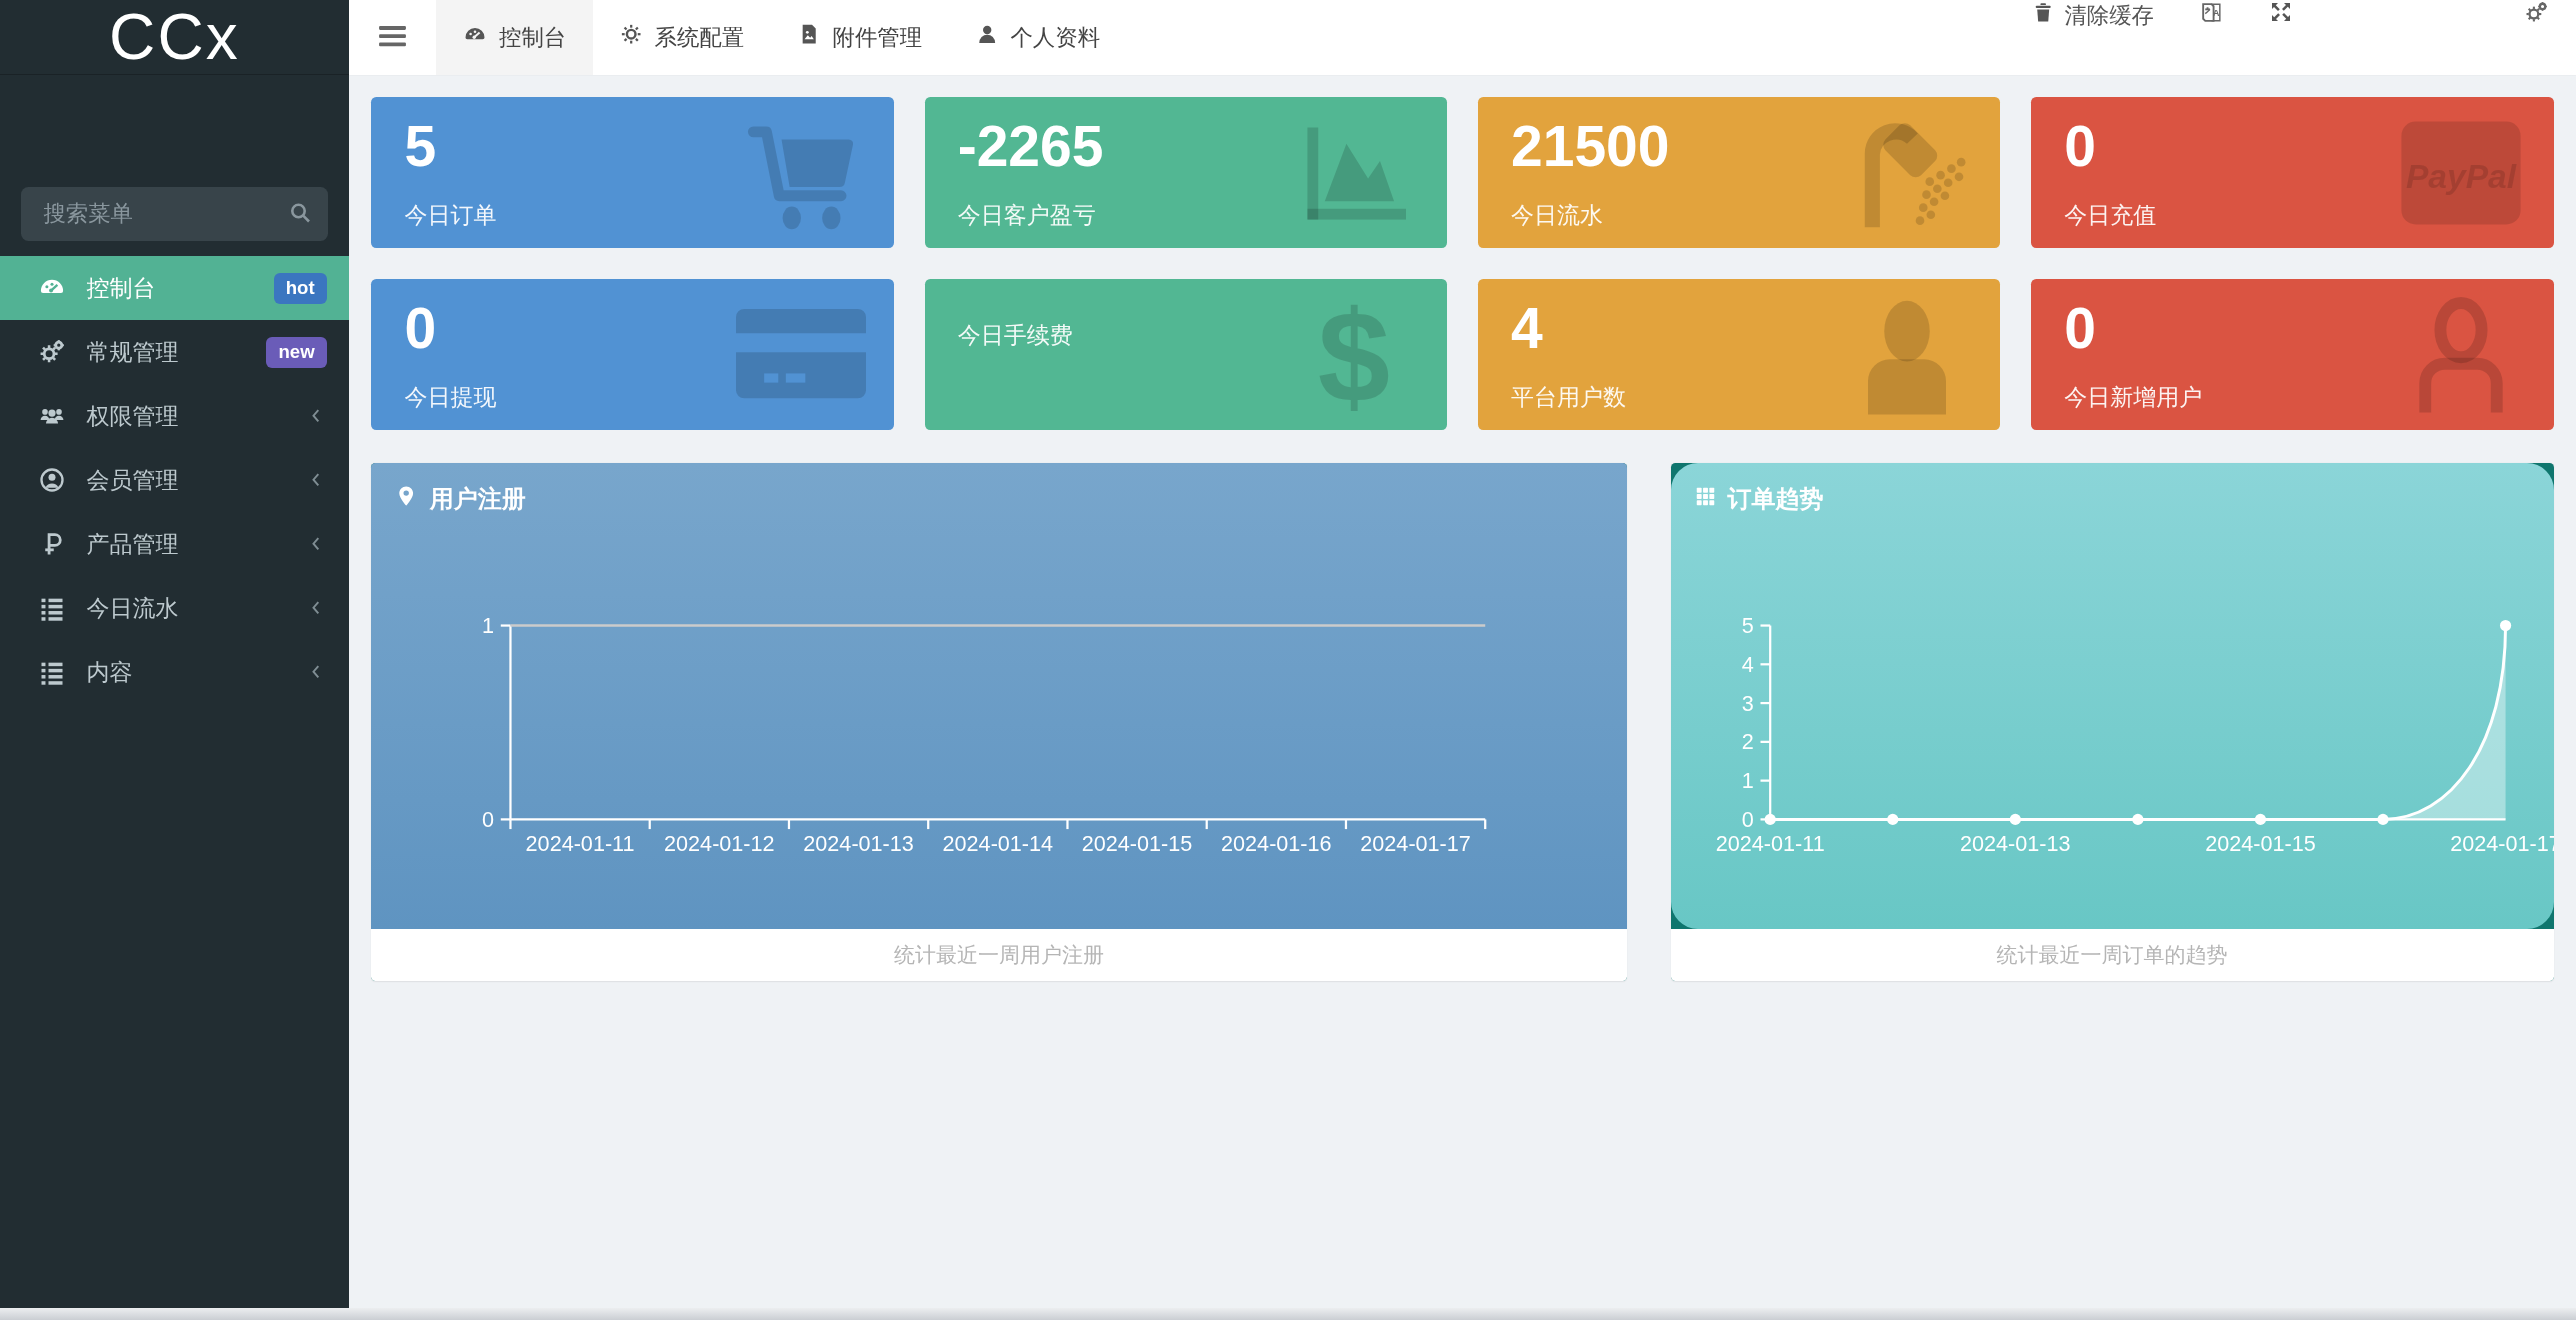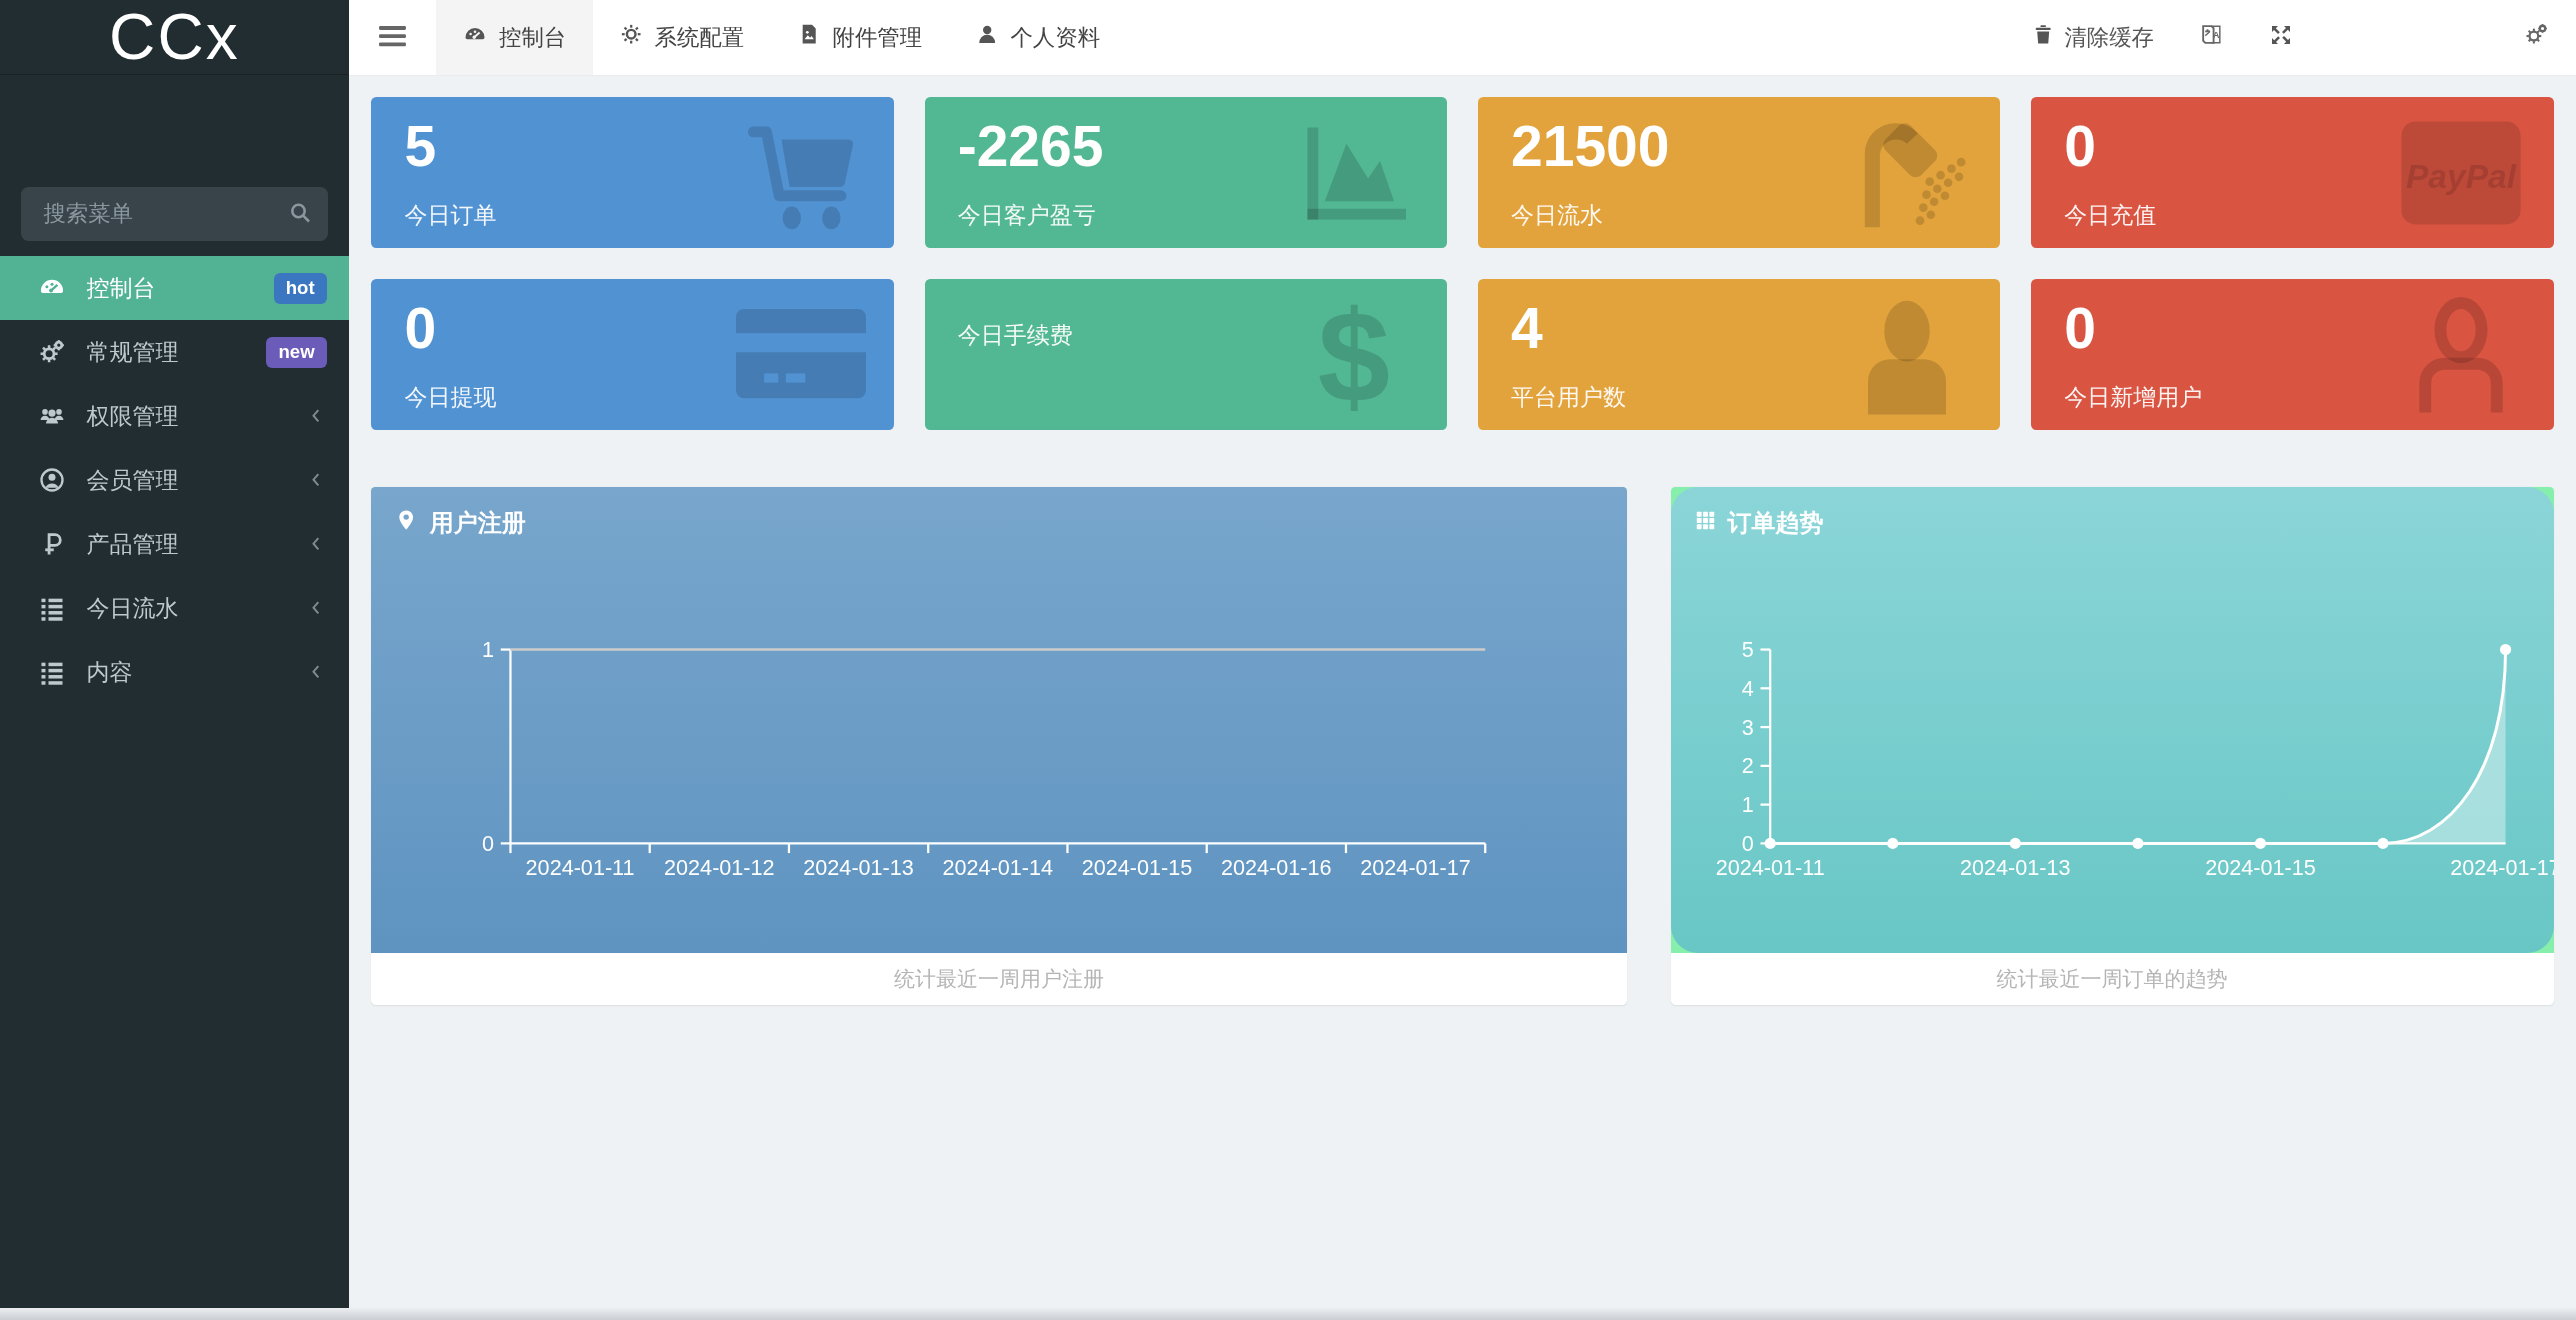--- a/index.html
+++ b/index.html
@@ -22,36 +22,36 @@
   .badge { font-size:18.6px; font-weight:bold; color:#fff; padding:4.5px 12px; border-radius:6px; }
   .chev { width:19.4px; height:19.4px; }
 
   
   .topbar { position:fixed; left:349px; right:0; top:0; height:75px; background:#fff; z-index:9;
             display:flex; align-items:stretch; box-shadow:0 0.7px 1.5px rgba(0,0,0,0.06); }
   .hamburger { display:flex; align-items:center; padding:0 30px; cursor:pointer; background:none; border:none; }
   .tabs { display:flex; align-items:stretch; }
   .tab { display:flex; align-items:center; gap:12px; padding:0 27px; font-size:22.4px; color:#444; cursor:pointer; background:#fff; border:none; font-family:inherit; }
   .tab.active { background:#f4f4f4; }
-  .topbar-right { margin-left:auto; display:flex; align-items:center; gap:45px; padding-right:27px; }
+  .topbar-right { margin-left:auto; display:flex; align-items:flex-start; gap:45px; padding-right:27px; }
   .tb-btn { display:flex; align-items:center; gap:10.4px; background:none; border:none; cursor:pointer;
             font-size:22.4px; color:#555; font-family:inherit; }
   .settings-btn { margin-left:186px; }
 
   
   .content { position:absolute; left:349px; top:75px; right:0; bottom:0; padding:22.4px; }
   .stats-grid { display:grid; grid-template-columns:repeat(4,1fr); gap:31px; margin-bottom:33px; }
   .stat-card { height:151px; border-radius:5.2px; position:relative; overflow:hidden; color:#fff; padding:18px 0 0 33px; }
   .stat-value { font-size:57px; font-weight:bold; line-height:1.1; }
   .stat-label { font-size:23px; margin-top:22.4px; color:rgba(255,255,255,0.93); }
   .stat-icon { position:absolute; right:28px; top:50%; transform:translateY(-50%); width:130px; height:130px; }
   .stat-icon svg { width:100%; height:100%; }
 
   .charts-grid { display:grid; grid-template-columns:1683fr 1184fr; gap:44px; }
-  .chart-panel { border-radius:4.5px; overflow:hidden; background:#86efac; box-shadow:0 0.7px 1.5px rgba(0,0,0,0.08);margin-top:24px; }
+  .chart-panel { border-radius:4.5px; overflow:hidden; background:#0f766e; box-shadow:0 0.7px 1.5px rgba(0,0,0,0.08); }
   .chart-area { height:466px; position:relative; }
   .chart-head { position:absolute; top:19.4px; left:24px; display:flex; align-items:center; gap:12px;
                 color:#fff; font-size:24px; font-weight:bold; z-index:2; }
   .chart-svg { position:absolute; inset:0; width:100%; height:100%; }
   .chart-foot { height:52px; display:flex; align-items:center; justify-content:center;
                 color:#b5b5b5; font-size:21px; background:#fff; }
 
   .bottom-edge { position:fixed; left:0; right:0; bottom:0; height:12px;
                  background:linear-gradient(#eceef0,#caced3); z-index:20; }
 </style>

